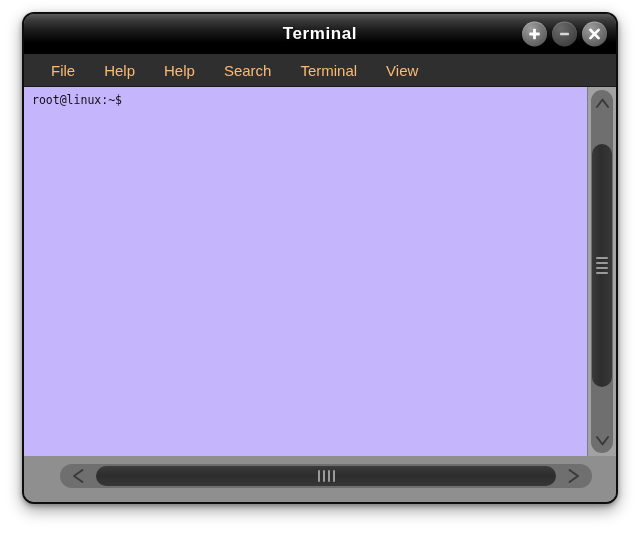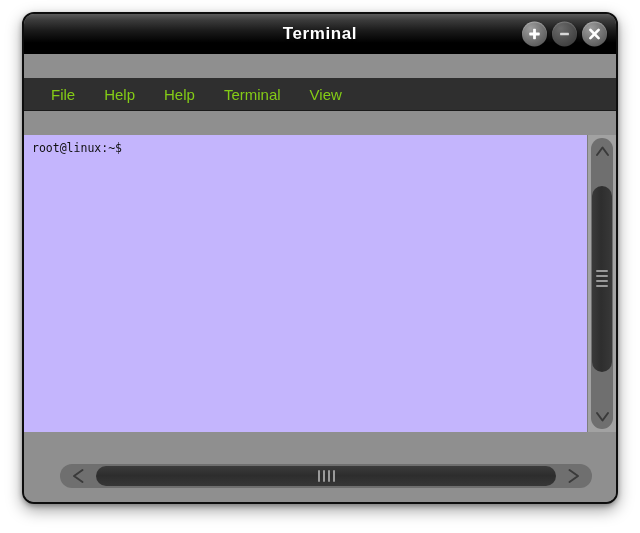--- a/index.html
+++ b/index.html
@@ -25,21 +25,20 @@
     height: 492px;
     border-radius: 12px;
     background: #8f8f8f;
     border: 2px solid #0d0d0d;
     box-sizing: border-box;
     box-shadow: 0 6px 16px rgba(0,0,0,0.38),
                 0 2px 5px rgba(0,0,0,0.30);
     overflow: hidden;
     display: flex;
     flex-direction: column;
-    gap: 24px;
   }
 
   
   #titlebar {
     position: relative;
     height: 40px;
     flex: 0 0 40px;
     background: linear-gradient(to bottom,
                 #5a5a5a 0%,
                 #3a3a3a 16%,
@@ -94,21 +93,21 @@
     height: 33px;
     flex: 0 0 33px;
     background: #2f2f2f;
     border-bottom: 1px solid #1a1a1a;
     display: flex;
     align-items: center;
     padding-left: 14px;
     box-sizing: border-box;
   }
   .menu-item {
-    color: #84cc16;
+    color: #fdba74;
     font-size: 15px;
     padding: 3px 13px;
     margin-right: 3px;
     border-radius: 3px;
     cursor: default;
     user-select: none;
     white-space: nowrap;
   }
 
   
@@ -277,20 +276,21 @@
           </g>
         </svg>
       </div>
     </div>
   </div>
 
   <div id="menubar">
     <div class="menu-item">File</div>
     <div class="menu-item">Help</div>
     <div class="menu-item">Help</div>
+    <div class="menu-item">Search</div>
     <div class="menu-item">Terminal</div>
     <div class="menu-item">View</div>
   </div>
 
   <div id="body-row">
 
     <div id="terminal">
       <div id="prompt-line">root@linux:~$</div>
     </div>
 

